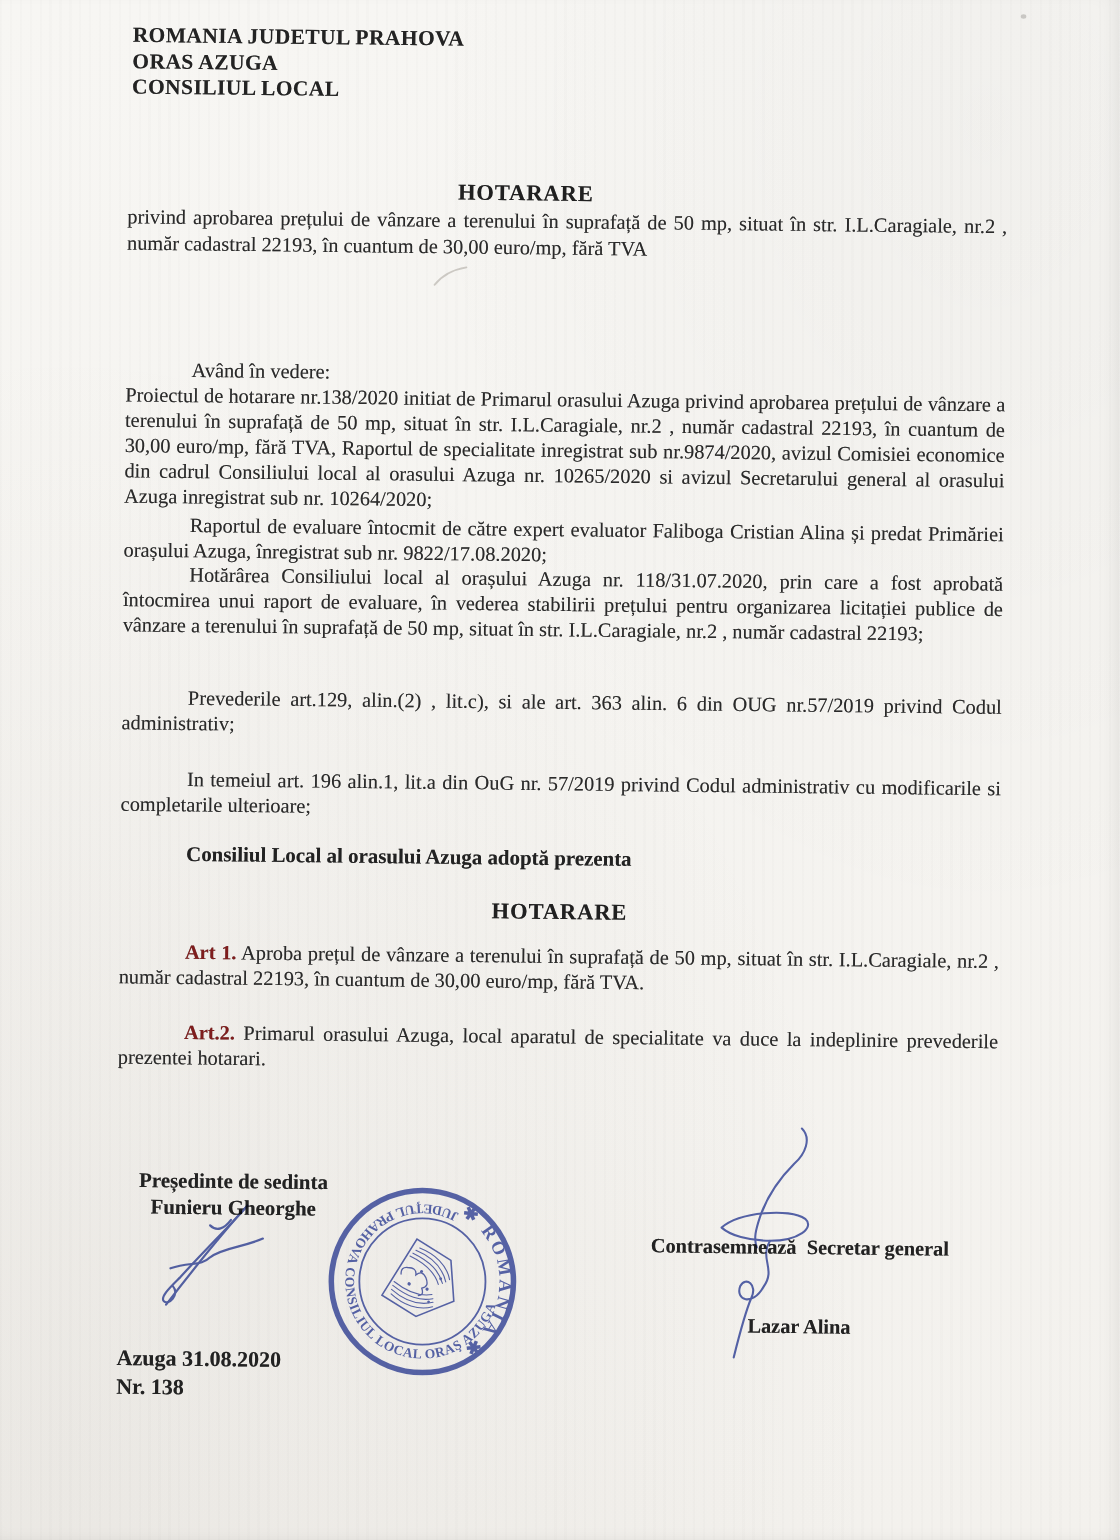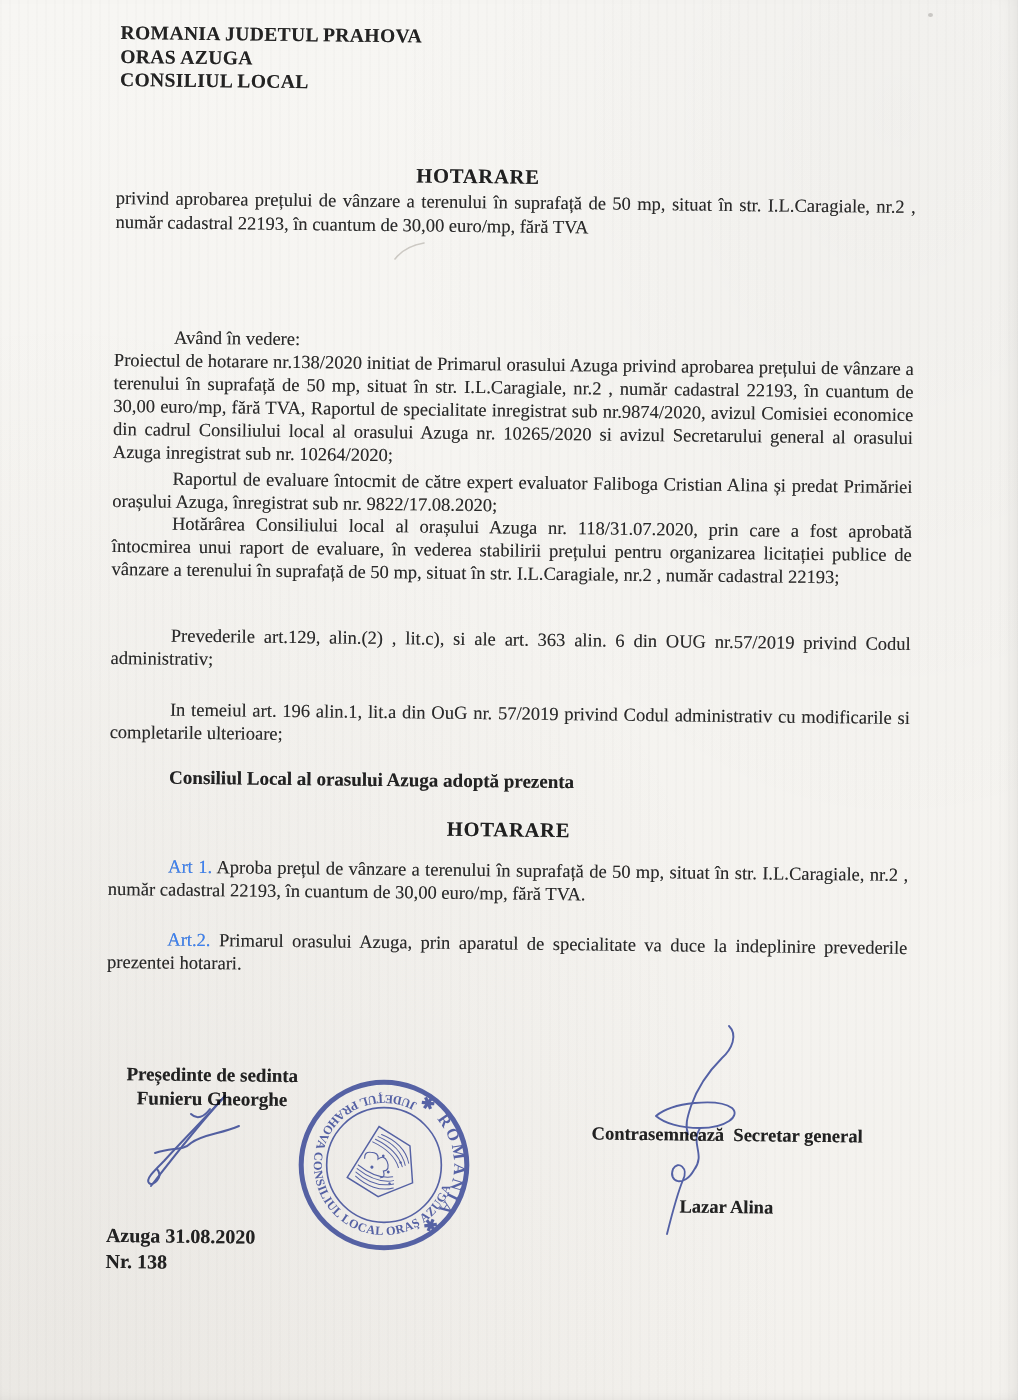--- a/index.html
+++ b/index.html
@@ -28,21 +28,21 @@
   .p1{top:349px;}
   .p2{top:467px;}
   .p3{top:512px;}
   .p4{top:624px;}
   .p5{top:698px;}
   .preamble{top:327px;font-size:18.5px;text-indent:60px;text-align:left;}
   .adoption{top:766px;font-weight:bold;font-size:19px;text-indent:60px;text-align:left;color:#222;}
   .decision-title{top:814px;text-align:center;font-weight:bold;font-size:20.5px;letter-spacing:0.8px;color:#202020;}
   .art1{top:855px;}
   .art2{top:928px;}
-  .art-label{font-weight:normal;color:#3b82f6;}
+  .art-label{font-weight:bold;color:#7f1d1d;}
   .sig-left{top:1062px;left:-6px;width:225px;text-align:center;font-weight:bold;font-size:19px;line-height:24px;color:#222;}
   .sig-right{top:1068px;left:462px;width:320px;text-align:center;font-weight:bold;font-size:18.5px;line-height:24px;color:#222;white-space:pre-wrap;}
   .footer{top:1222px;left:2px;font-weight:bold;font-size:20px;line-height:26px;color:#222;}
   .ink{position:absolute;mix-blend-mode:multiply;opacity:0.88;}
   .speck{position:absolute;left:928px;top:13px;width:5px;height:4px;border-radius:50%;background:#8d8a84;opacity:0.4;}
   svg text{font-family:"Liberation Serif","DejaVu Serif",serif;}
 </style>
 </head>
 <body>
 
@@ -68,21 +68,21 @@
     <p class="blk para p3 ind soft">Hotărârea Consiliului local al orașului Azuga nr. 118/31.07.2020, prin care a fost aprobată întocmirea unui raport  de evaluare, în vederea stabilirii prețului pentru organizarea licitației publice de vânzare a  terenului în suprafață de 50 mp, situat în str. I.L.Caragiale, nr.2 , număr cadastral 22193;</p>
     <p class="blk para p4 ind soft">Prevederile art.129, alin.(2) , lit.c), si ale art. 363 alin. 6 din OUG nr.57/2019 privind Codul administrativ;</p>
     <p class="blk para p5 ind soft">In temeiul art. 196 alin.1, lit.a din OuG nr. 57/2019 privind Codul administrativ cu modificarile si completarile ulterioare;</p>
 
     <p class="blk adoption soft">Consiliul Local al orasului Azuga adoptă prezenta</p>
 
     <div class="blk decision-title soft">HOTARARE</div>
 
     <p class="blk para art1 ind soft"><span class="art-label">Art 1.</span> <span>Aproba prețul de vânzare a terenului în suprafață de 50 mp, situat în str. I.L.Caragiale, nr.2 , număr cadastral 22193, în cuantum de  30,00  euro/mp, fără TVA.</span></p>
 
-    <p class="blk para art2 ind soft"><span class="art-label">Art.2.</span> <span>Primarul orasului Azuga, prin aparatul de specialitate va duce la indeplinire prevederile prezentei hotarari.</span></p>
+    <p class="blk para art2 ind soft"><span class="art-label">Art.2.</span> <span>Primarul orasului Azuga, local aparatul de specialitate va duce la indeplinire prevederile prezentei hotarari.</span></p>
 
     <div class="blk sig-left soft">
       <div>Președinte de sedinta</div>
       <div>Funieru Gheorghe</div>
     </div>
 
     <div class="blk sig-right soft">
       <div>Contrasemnează  Secretar general</div>
       <div>Lazar Alina</div>
     </div>

